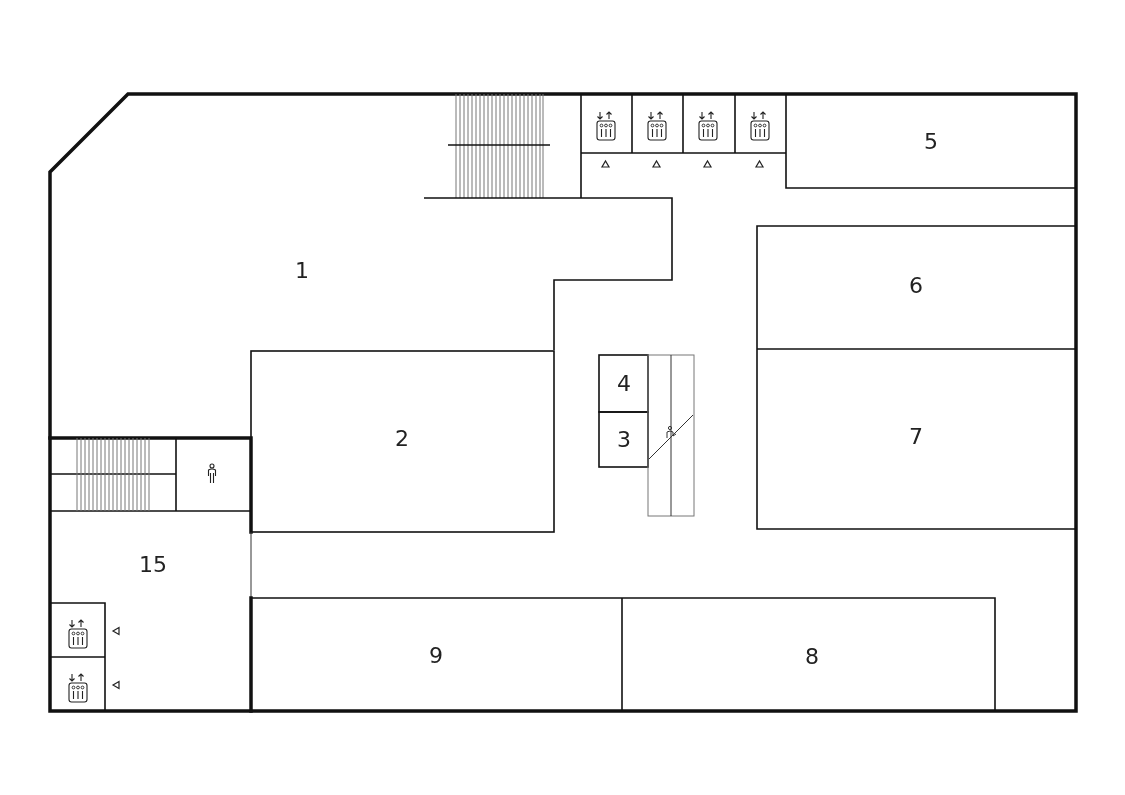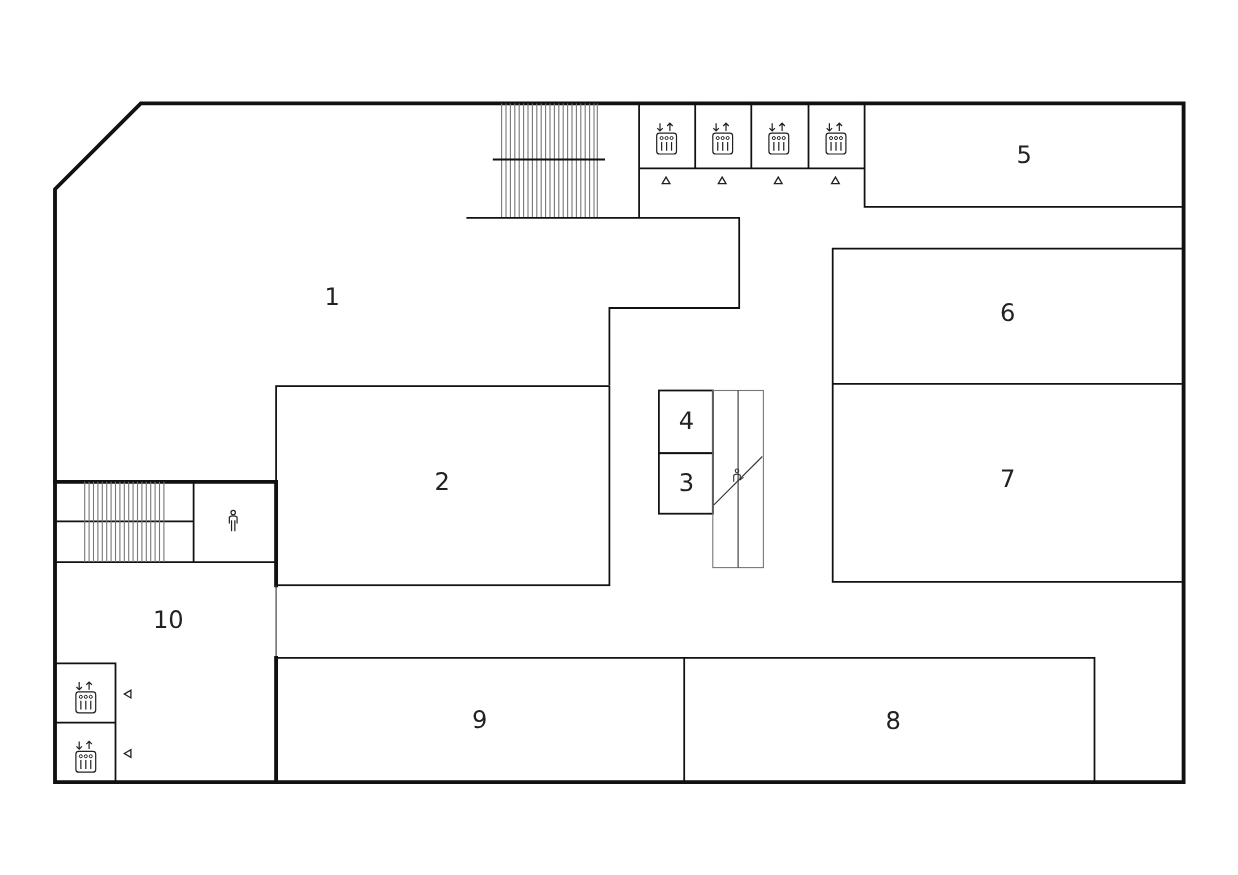--- a/index.html
+++ b/index.html
@@ -166,13 +166,13 @@
 
 <div class="room-label" style="left:302px;top:271px">1</div>
 <div class="room-label" style="left:402px;top:439px">2</div>
 <div class="room-label" style="left:624px;top:440px">3</div>
 <div class="room-label" style="left:624px;top:384px">4</div>
 <div class="room-label" style="left:931px;top:142px">5</div>
 <div class="room-label" style="left:916px;top:286px">6</div>
 <div class="room-label" style="left:916px;top:437px">7</div>
 <div class="room-label" style="left:812px;top:657px">8</div>
 <div class="room-label" style="left:436px;top:656px">9</div>
-<div class="room-label" style="left:153px;top:565px">10</div>
+<div class="room-label" style="left:153px;top:565px">15</div>
 
 </body></html>

